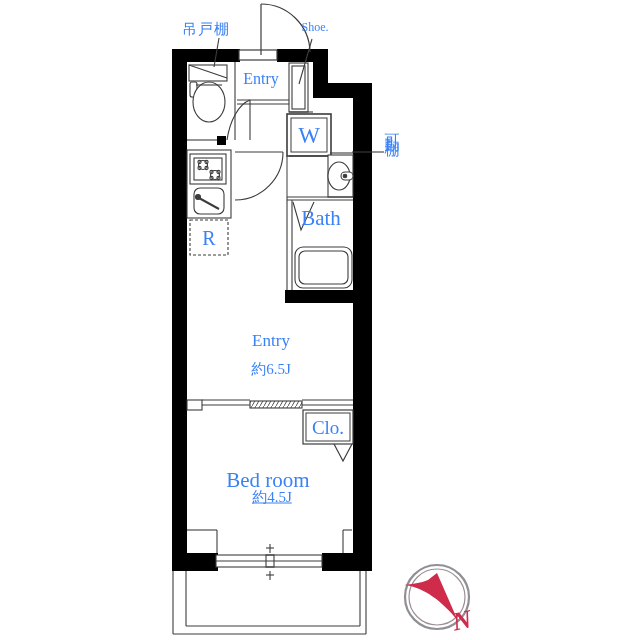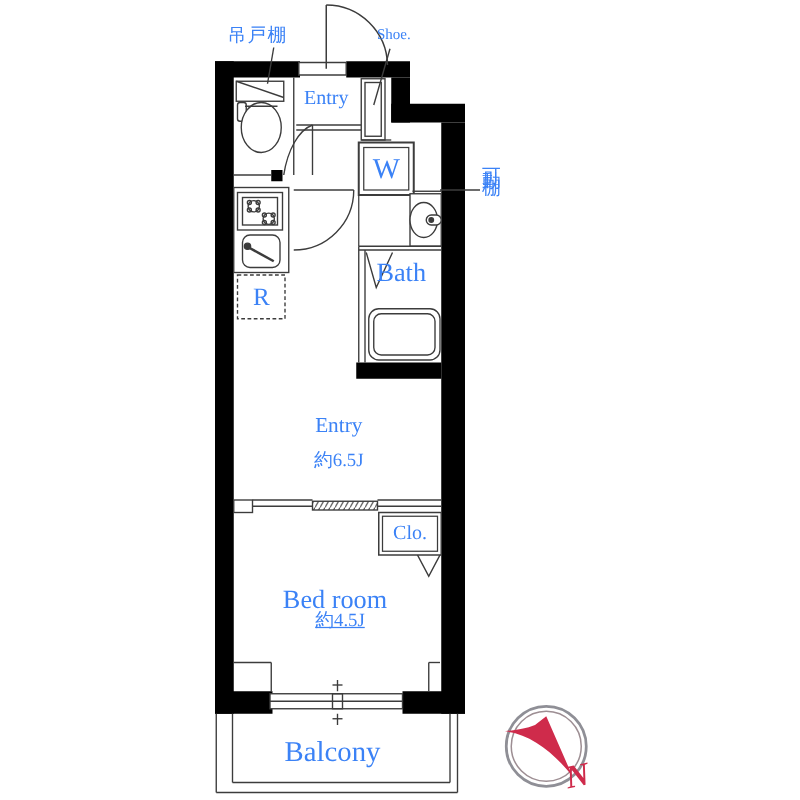--- a/index.html
+++ b/index.html
@@ -191,22 +191,21 @@
 
   <div class="lbl lbl-vert" style="left:384px;top:122px;font-size:15px;">可動棚</div>
 
   <div class="lbl" style="left:321px;top:218px;font-size:21px;">Bath</div>
 
   <div class="lbl" style="left:209px;top:238px;font-size:20px;">R</div>
 
   <div class="lbl" style="left:271px;top:340px;font-size:17px;">Entry</div>
   <div class="lbl" style="left:271px;top:357px;font-size:15px;margin-top:12px;">約6.5J</div>
 
-  <div class="lbl" style="left:328px;top:427px;font-size:16px;text-align:center;">Clo.</div>
+  <div class="lbl" style="left:328px;top:427px;font-size:19px;text-align:center;">Clo.</div>
 
   <div class="lbl" style="left:268px;top:480px;font-size:21px;">Bed room</div>
   <div class="lbl" style="left:272px;top:497px;font-size:15px;text-decoration:underline;">約4.5J</div>
 
-  <div class="lbl" style="left:266px;top:601px;font-size:23px;">Balcony</div>
 
   <div class="lbl lbl-north" style="left:462px;top:621px;font-size:26px;">N</div>
 
 </div>
 
 </body></html>

